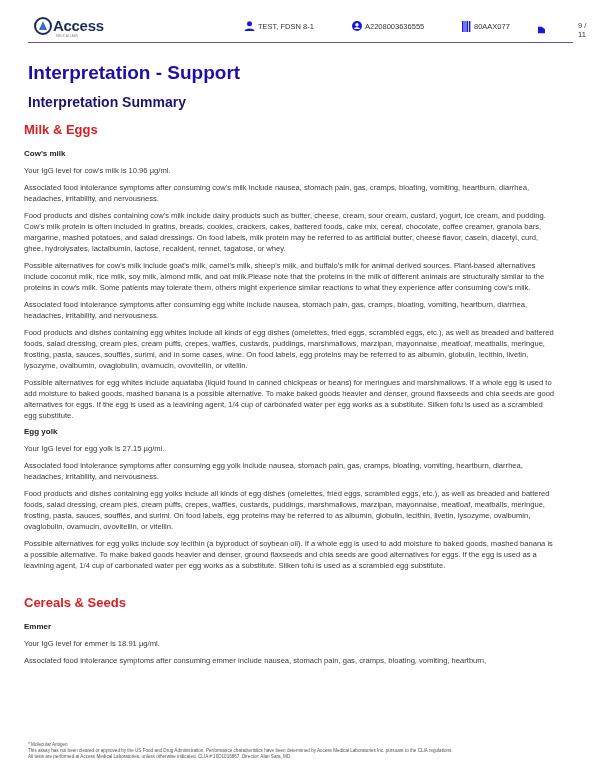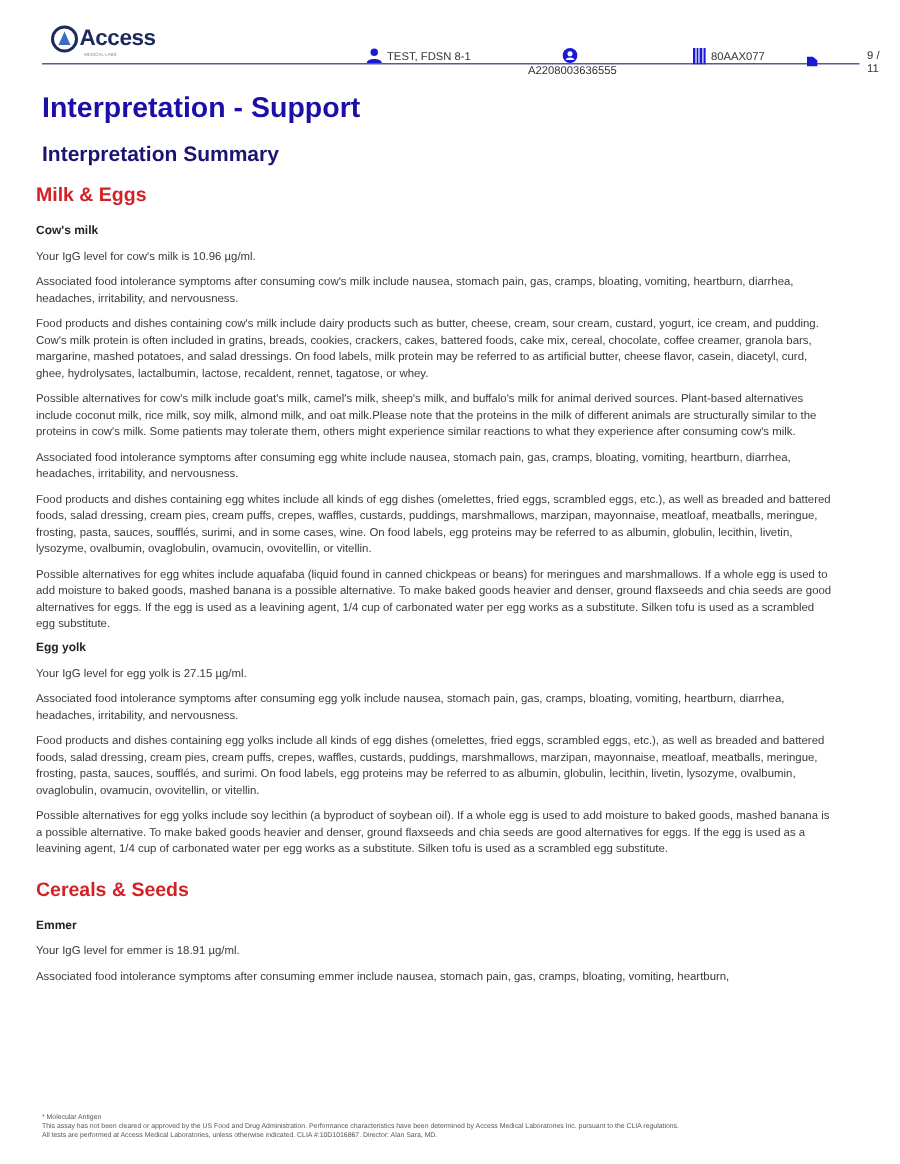--- a/index.html
+++ b/index.html
@@ -8,27 +8,27 @@
   .header { position: absolute; left: 28px; top: 14px; width: 545px; height: 28px;
             border-bottom: 1.5px solid #5b5b8a; }
   .logo { position: absolute; left: 6px; top: 3px; display: flex; }
   .logo-mark { width: 18px; height: 18px; border-radius: 50%; border: 2px solid #1c2a5c;
                box-sizing: border-box; position: relative; background: #ffffff; }
   .logo-mark::after { content: ""; position: absolute; left: 3px; top: 2px; width: 0; height: 0;
                border-left: 4px solid transparent; border-right: 4px solid transparent;
                border-bottom: 9px solid #3a6cc2; }
   .logo-text { font-weight: bold; font-size: 15px; color: #1c2a5c; margin-left: 1px; letter-spacing: -0.3px; }
   .logo-sub { position: absolute; left: 22px; top: 17px; font-size: 3px; color: #888; }
-  .hitem { position: absolute; top: 18px; display: flex; align-items: center; font-size: 7.5px; color: #333; }
+  .hitem { position: absolute; top: 7px; display: flex; align-items: center; font-size: 7.5px; color: #333; }
   .hitem svg { margin-right: 3px; }
   .title { position: absolute; left: 28px; top: 62px; font-size: 19px; font-weight: bold; color: #1d0ea8; margin: 0; text-align: right; }
   .subtitle { position: absolute; left: 28px; top: 94px; font-size: 14px; font-weight: bold; color: #1b1470; margin: 0; }
   .content { position: absolute; left: 24px; top: 122px; width: 545px; }
   .cat { font-size: 13px; font-weight: bold; color: #d42027; margin: 0 0 12px 0; }
-  .cat.cereals { margin-top: 14px; }
+  .cat.cereals { margin-top: 24px; }
   .food { font-size: 8px; font-weight: bold; color: #222; margin: 0 0 7px 0; }
   .para { font-size: 7.6px; line-height: 11px; margin: 0 12px 6px 0; color: #3a3a3a; }
   .footer { position: absolute; left: 28px; top: 742px; width: 550px; font-size: 4.6px; line-height: 6px; color: #555; }
 </style>
 </head>
 <body>
 
 <div class="header">
   <div class="logo">
     <div class="logo-mark"></div>
@@ -37,21 +37,21 @@
   </div>
 
   <div class="hitem" style="left:216px;">
     <svg width="11" height="10" viewBox="0 0 11 10">
       <circle cx="5.5" cy="2.8" r="2.5" fill="#1a1ad6"></circle>
       <path d="M0.5 10 C0.5 6.5 10.5 6.5 10.5 10 Z" fill="#1a1ad6"></path>
     </svg>
     <span>TEST, FDSN 8-1</span>
   </div>
 
-  <div class="hitem" style="left:324px;flex-direction:column;">
+  <div class="hitem" style="left:324px;">
     <svg width="10" height="10" viewBox="0 0 10 10">
       <circle cx="5" cy="5" r="5" fill="#1a1ad6"></circle>
       <circle cx="5" cy="3.8" r="1.7" fill="#ffffff"></circle>
       <path d="M2 8 C2.5 5.8 7.5 5.8 8 8 Z" fill="#ffffff"></path>
     </svg>
     <span>A2208003636555</span>
   </div>
 
   <div class="hitem" style="left:434px;">
     <svg width="9" height="11" viewBox="0 0 9 11">

